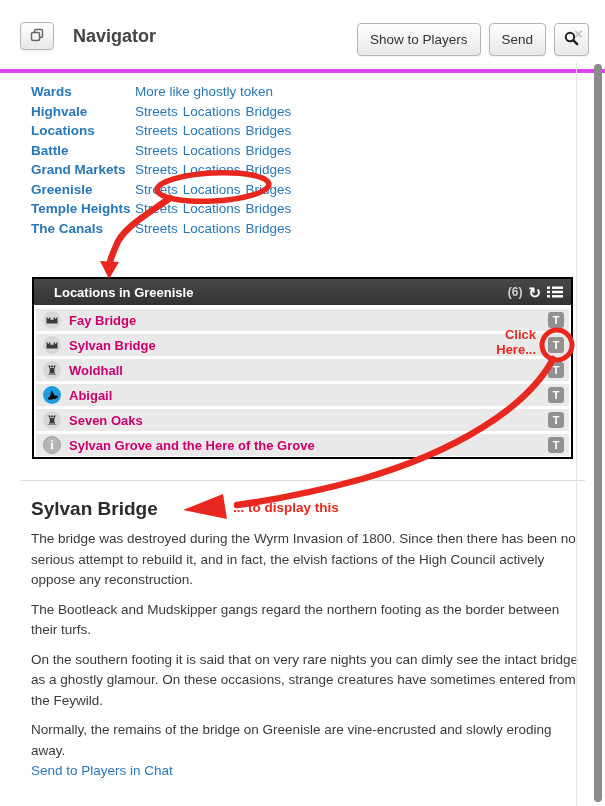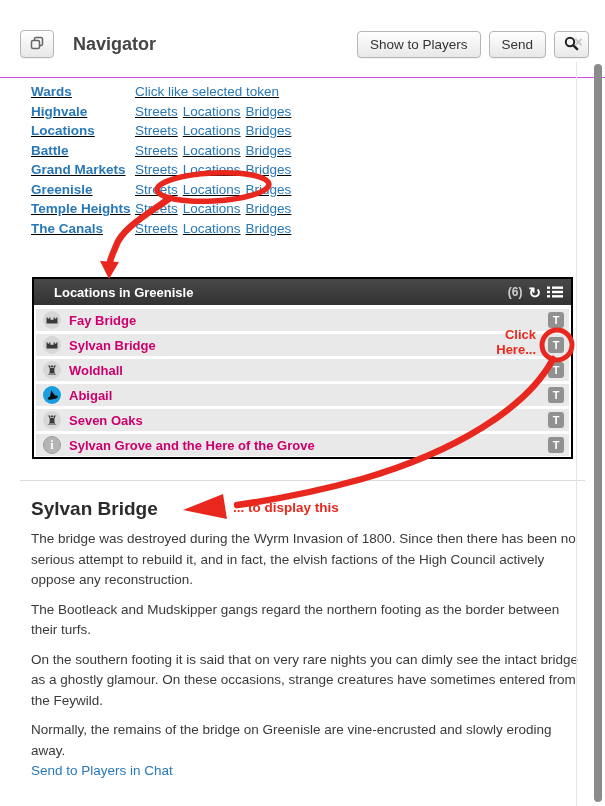--- a/index.html
+++ b/index.html
@@ -1,32 +1,32 @@
 <!DOCTYPE html>
 <html><head>
 <meta charset="utf-8">
 <style>
   html,body{margin:0;padding:0;background:#fff;}
   .stage{position:relative;width:605px;height:806px;background:#fff;overflow:hidden;
          font-family:"Liberation Sans",sans-serif;-webkit-font-smoothing:antialiased;}
 
   
-  .hdr{position:absolute;left:0;top:16px;width:605px;height:61px;background:#fff;border-bottom:1px solid #d946ef;}
-  .btn{display:inline-flex;align-items:center;justify-content:center;height:27px;padding:0 12px;
+  .hdr{position:absolute;left:0;top:8px;width:605px;height:61px;background:#fff;border-bottom:4px solid #d946ef;}
+  .btn{display:inline-flex;align-items:center;justify-content:center;height:33px;padding:0 12px;
        border:1px solid #b6b6b6;border-radius:4px;background:linear-gradient(#ffffff,#e8e8e8);
        font-size:13.5px;color:#333;box-shadow:0 1px 1px rgba(0,0,0,.06);cursor:pointer;white-space:nowrap;}
   .clone-btn{position:absolute;left:20px;top:14px;width:34px;height:28px;padding:0;}
   .hdr-title{position:absolute;left:73px;top:18px;font-size:18px;font-weight:bold;color:#454545;}
   .hdr-actions{position:absolute;left:357px;top:15px;display:flex;gap:8px;align-items:center;}
   .search-btn{width:35px;padding:0;}
   .close-x{position:absolute;left:574px;top:17px;font-size:15px;font-weight:bold;color:#c3c3c3;cursor:pointer;}
 
   
   .wards{position:absolute;left:31px;top:82px;font-size:13.5px;line-height:19.5px;}
-  .ward-row{display:flex;text-decoration:underline;}
+  .ward-row{display:flex;}
   .ward-name{width:104px;font-weight:bold;color:#2878b8;cursor:pointer;}
   .ward-links a{color:#2878b8;text-decoration:none;margin-right:5px;cursor:pointer;}
 
   
   .panel{position:absolute;left:32px;top:277px;width:537px;height:178px;border:2px solid #000;background:#fff;}
   .panel-hd{height:26px;background:linear-gradient(#484848,#333);color:#fff;display:flex;align-items:center;
             padding:0 8px 0 20px;font-size:13px;font-weight:bold;}
   .panel-hd-right{margin-left:auto;display:flex;align-items:center;gap:6px;}
   .panel-count{color:#cfcfcf;font-size:12px;font-weight:bold;}
   .refresh-ic{color:#fff;font-size:15px;font-weight:bold;line-height:1;cursor:pointer;}
@@ -87,21 +87,21 @@
           </svg>
         </span>
       </button>
     </div>
     <span class="close-x">×</span>
   </div>
 
   <div class="wards">
     <div class="ward-row">
       <span class="ward-name">Wards</span>
-      <span class="ward-links"><a>Click like selected token</a></span>
+      <span class="ward-links"><a>More like ghostly token</a></span>
     </div>
     <div class="ward-row">
       <span class="ward-name">Highvale</span>
       <span class="ward-links">
         <a>Streets</a><a>Locations</a><a>Bridges</a>
       </span>
     </div>
     <div class="ward-row">
       <span class="ward-name">Locations</span>
       <span class="ward-links">

